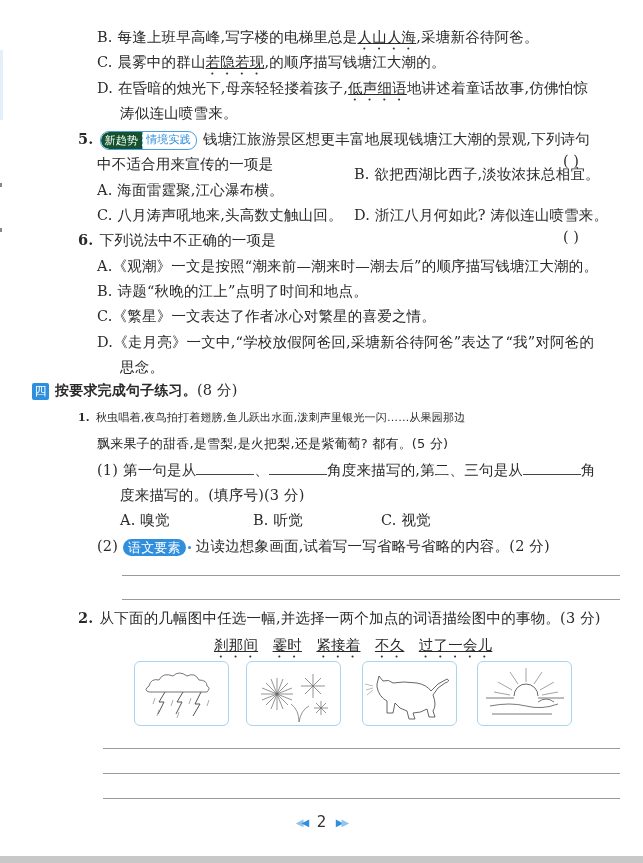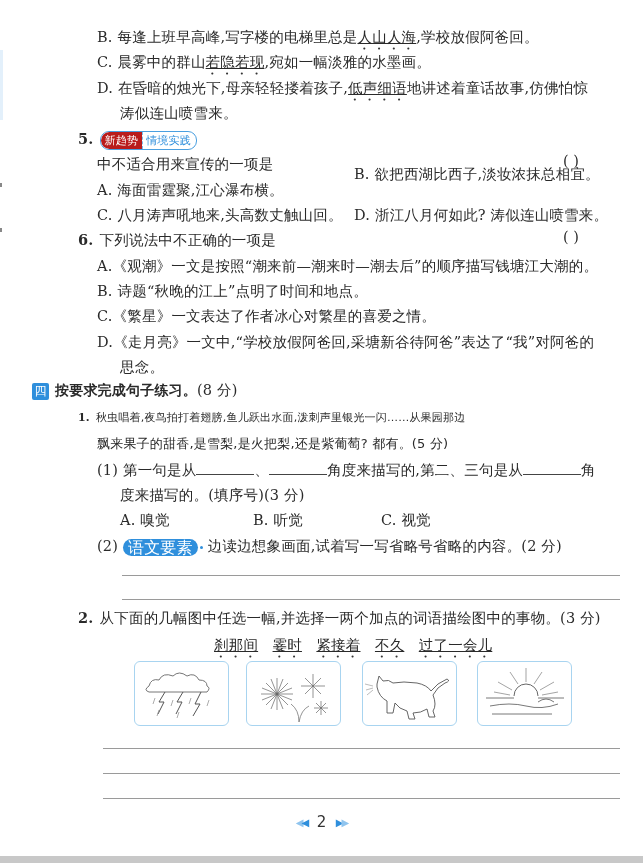--- a/index.html
+++ b/index.html
@@ -7,58 +7,58 @@
     width:643px; height:863px; background:#ffffff; position:relative; overflow:hidden;
     font-family:"DejaVu Serif","Liberation Serif",serif; color:#2a2a2a;
   }
   .edge-bar { position:absolute; left:0; top:50px; width:3px; height:70px; background:#e3f0fb; }
   .edge-tick { position:absolute; left:0; width:2px; height:4px; background:#888; }
   .line { position:absolute; font-size:14.5px; line-height:20px; white-space:nowrap; letter-spacing:0.2px; }
   .qnum { font-weight:bold; font-family:"DejaVu Serif",serif; margin-right:6px; }
   .dot { text-emphasis: filled dot; -webkit-text-emphasis: filled dot; text-emphasis-position: under; -webkit-text-emphasis-position: under; text-emphasis-color:#333;text-decoration:underline; }
   .paren { position:absolute; font-size:14.5px; }
   .tag-wrap { display:inline-flex; align-items:center; vertical-align:middle; margin-right:6px; border:1px solid #4a9fe0; border-radius:9px; height:17px; overflow:hidden; }
-  .tag-solid { background:#b91c1c; color:#fff; font-family:"DejaVu Sans",sans-serif; font-size:11px; padding:0 4px; height:17px; line-height:17px; border-radius:9px 0 0 9px; }
-  .tag-outline { color:#2f8fdc; font-family:Liberation Serif, serif; font-size:11px; padding:0 5px 0 3px; height:17px; line-height:17px; border-left:1px dashed #7bbbea;}
-  .tag-single { display:inline-block; vertical-align:middle; background:#2f8fdc; color:#fff; font-family:"DejaVu Sans",sans-serif; font-size:16px; padding:0 5px; height:17px; line-height:17px; border-radius:9px; margin-right:2px;}
+  .tag-solid { background:#14532d; color:#fff; font-family:"DejaVu Sans",sans-serif; font-size:11px; padding:0 4px; height:17px; line-height:17px; border-radius:9px 0 0 9px; }
+  .tag-outline { color:#2f8fdc; font-family:Liberation Mono, monospace; font-size:11px; padding:0 5px 0 3px; height:17px; line-height:17px; border-left:1px dashed #7bbbea;}
+  .tag-single { display:inline-block; vertical-align:middle; background:#2f8fdc; color:#fff; font-family:"DejaVu Sans",sans-serif; font-size:13px; padding:0 5px; height:17px; line-height:17px; border-radius:9px; margin-right:2px;}
   .tag-dot { display:inline-block; width:3px; height:3px; background:#2f8fdc; border-radius:50%; vertical-align:middle; margin-right:5px;}
   .sec-icon { display:inline-block; width:17px; height:17px; background:#2f8fdc; color:#fff; font-family:"DejaVu Sans",sans-serif; font-size:12px; line-height:17px; text-align:center; border-radius:2px; margin-right:6px; vertical-align:middle;}
   .sec-title { font-family:"DejaVu Sans",sans-serif; font-weight:bold; font-size:14px; }
   .blank { display:inline-block; border-bottom:1px solid #444; width:58px; height:14px; vertical-align:baseline; }
   .write-line { position:absolute; left:103px; width:517px; height:1px; background:#9a9a9a; }
   .pic { position:absolute; top:661px; width:93px; height:63px; border:1.5px solid #a8d4f0; border-radius:6px; background:#fff; }
   .pic svg { width:100%; height:100%; }
   .pager { position:absolute; top:813px; left:0; width:643px; text-align:center; font-family:"DejaVu Sans",sans-serif; font-size:15px; color:#333; }
   .pager .arr { color:#2f8fdc; font-size:10px; letter-spacing:-2px; vertical-align:middle; }
   .pager .arr-light { color:#8fc4ee; }
   .bottom-bar { position:absolute; left:0; top:856px; width:643px; height:7px; background:#c8c8c8; }
 </style>
 </head>
 <body>
 
 <div class="edge-bar"></div>
 <div class="edge-tick" style="top:183px"></div>
 <div class="edge-tick" style="top:228px"></div>
 
 <div class="line" style="left:97px;top:27px">
-  <span>B.</span>&nbsp;<span>每逢上班早高峰,写字楼的电梯里总是</span><span class="dot">人山人海</span><span>,学校放假阿爸回。</span>
+  <span>B.</span>&nbsp;<span>每逢上班早高峰,写字楼的电梯里总是</span><span class="dot">人山人海</span><span>,采塘新谷待阿爸。</span>
 </div>
 <div class="line" style="left:97px;top:52px">
-  <span>C.</span>&nbsp;<span>晨雾中的群山</span><span class="dot">若隐若现</span><span>,宛如一幅淡雅的水墨画。</span>
+  <span>C.</span>&nbsp;<span>晨雾中的群山</span><span class="dot">若隐若现</span><span>,的顺序描写钱塘江大潮的。</span>
 </div>
 <div class="line" style="left:97px;top:78px">
   <span>D.</span>&nbsp;<span>在昏暗的烛光下,母亲轻轻搂着孩子,</span><span class="dot">低声细语</span><span>地讲述着童话故事,仿佛怕惊</span>
 </div>
 <div class="line" style="left:120px;top:103px">涛似连山喷雪来。</div>
 
 <div class="line" style="left:78px;top:129px">
   <span class="qnum">5.</span><span class="tag-wrap">
       <span class="tag-solid">新趋势</span>
       <span class="tag-outline">情境实践</span>
-    </span>
+    </span><span>钱塘江旅游景区想更丰富地展现钱塘江大潮的景观,下列诗句</span>
 </div>
 <div class="line" style="left:97px;top:154px">中不适合用来宣传的一项是</div>
 <div class="paren" style="left:563px;top:153px">(        )</div>
 <div class="line" style="left:97px;top:180px"><span>A.</span> <span>海面雷霆聚,江心瀑布横。</span></div>
 <div class="line" style="left:354px;top:164px"><span>B.</span>&nbsp;<span>欲把西湖比西子,淡妆浓抹总相宜。</span></div>
 <div class="line" style="left:97px;top:205px"><span>C.</span>&nbsp;<span>八月涛声吼地来,头高数丈触山回。</span></div>
 <div class="line" style="left:354px;top:205px"><span>D.</span>&nbsp;<span>浙江八月何如此? 涛似连山喷雪来。</span></div>
 
 <div class="line" style="left:78px;top:230px"><span class="qnum">6.</span><span>下列说法中不正确的一项是</span></div>
 <div class="paren" style="left:563px;top:229px">(        )</div>

